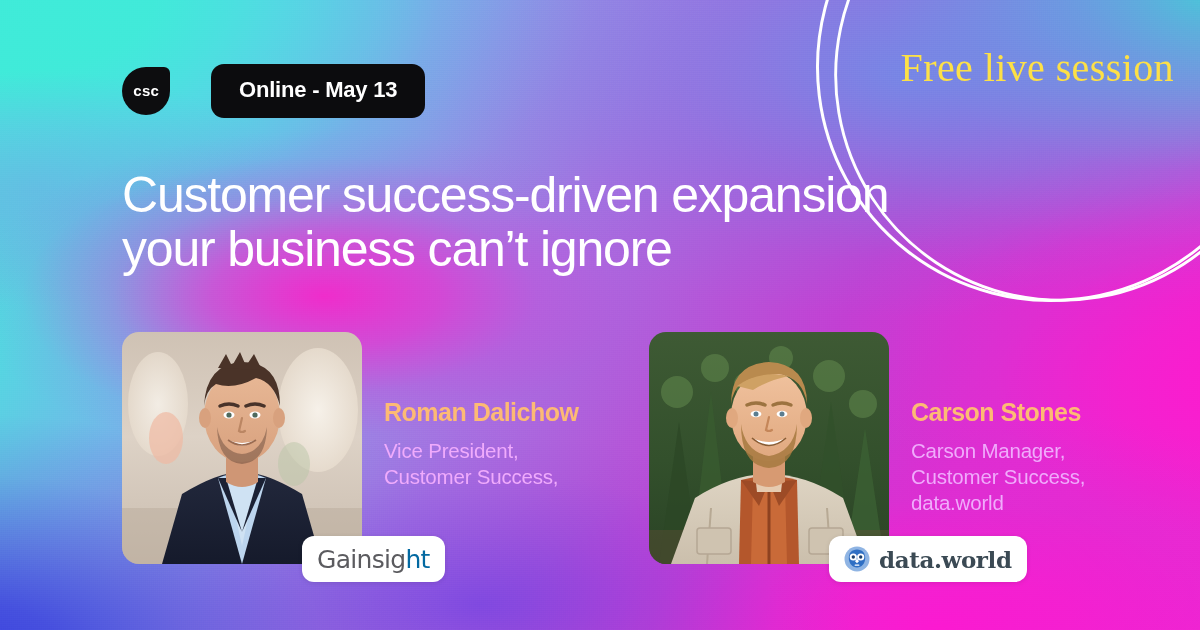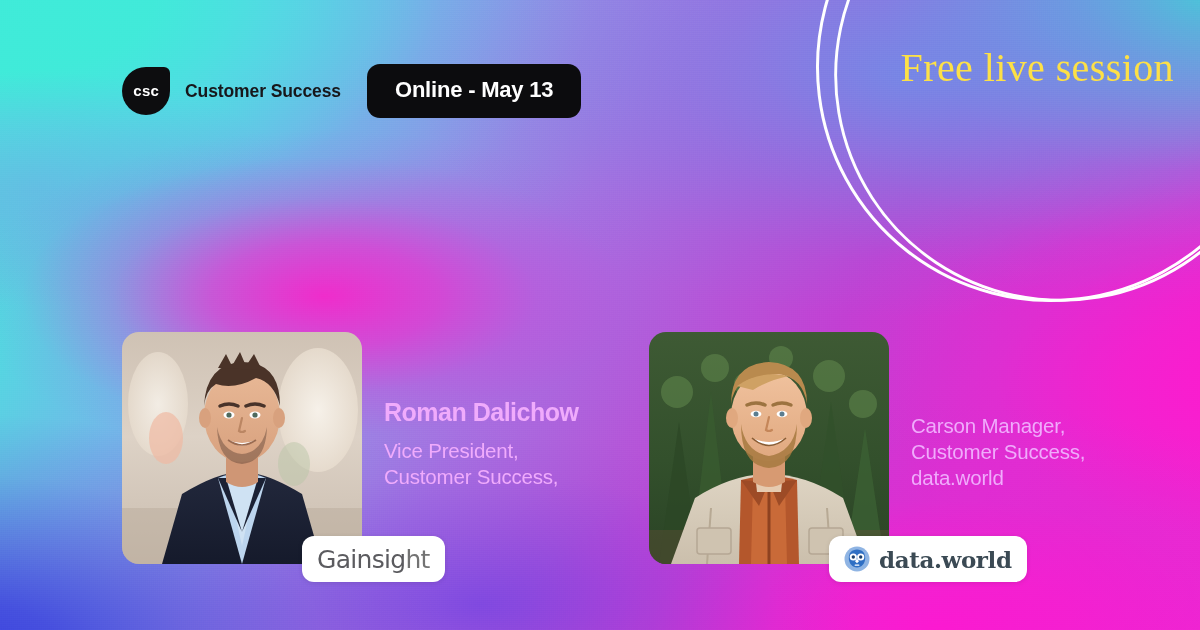--- a/index.html
+++ b/index.html
@@ -128,29 +128,29 @@
     position:absolute;inset:0;border-radius:17px;overflow:hidden;
   }
   .badge{
     position:absolute;left:180px;bottom:-18px;
     background:#fff;border-radius:12px;height:46px;
     display:flex;align-items:center;justify-content:center;
     padding:0 15px;white-space:nowrap;
     box-shadow:0 1px 5px rgba(0,0,0,.10);
   }
   .sp-text{padding-left:22px;padding-top:68px;}
-  .sp-name{color:#f0abfc;font-size:25px;font-weight:bold;letter-spacing:-.5px;line-height:1;}
+  .sp-name{color:#fdba74;font-size:25px;font-weight:bold;letter-spacing:-.5px;line-height:1;}
   .sp-role{color:#f0abfc;font-size:20.5px;line-height:1.28;margin-top:13px;letter-spacing:-.2px;}
   .sp-role div{white-space:nowrap;}
 
   
   .gs{display:flex;align-items:baseline;font-size:0;}
   .gs .dark{color:#5b5b5f;font-size:25px;font-weight:500;letter-spacing:-.7px;
     font-family:"DejaVu Sans", sans-serif;}
-  .gs .cy{color:#737373;font-size:25px;font-weight:500;letter-spacing:-.7px;
+  .gs .cy{color:#0369a1;font-size:25px;font-weight:500;letter-spacing:-.7px;
     font-family:"DejaVu Sans", sans-serif;position:relative;}
 
   
   .dw{display:flex;align-items:center;gap:9px;}
   .dw-name{
     color:#3b4a54;font-size:23px;font-weight:bold;letter-spacing:-.4px;
     font-family:"DejaVu Serif", serif;
   }
 </style>
 </head>
@@ -178,26 +178,29 @@
   </div>
 
   <div class="script">Free live session</div>
 
   <div class="header">
     <div class="brand">
       <div class="brand-mark">
         <span>csc</span>
       </div>
       <div class="brand-name">
-        <div>Customer Success</div>
       </div>
     </div>
     <div class="pill">Online - May 13</div>
   </div>
 
+  <div class="headline">
+    <div>Customer success-driven expansion</div>
+    <div>your business can’t ignore</div>
+  </div>
 
   <div class="speakers">
 
     <div class="speaker">
       <div class="photo-wrap">
         <div class="photo">
           <svg viewBox="0 0 240 232" width="240" height="232" preserveAspectRatio="xMidYMid slice">
             <defs>
               <linearGradient id="r-bg" x1="0" y1="0" x2="0" y2="1">
                 <stop offset="0%" stop-color="#cfc2b4"></stop>
@@ -364,20 +367,21 @@
               <circle cx="9.3" cy="11" r="1.7" fill="#1d3f6e"></circle>
               <circle cx="16.7" cy="11" r="1.7" fill="#1d3f6e"></circle>
               <path d="M13 12.4 15 15.2 13 17.2 11 15.2Z" fill="#fff"></path>
               <path d="M11.2 19.2h3.6" stroke="#fff" stroke-width="1.2" stroke-linecap="round"></path>
             </svg>
             <span class="dw-name">data.world</span>
           </span>
         </div>
       </div>
       <div class="sp-text">
+        <div class="sp-name">Carson Stones</div>
         <div class="sp-role">
           <div>Carson Manager,</div>
           <div>Customer Success,</div>
           <div>data.world</div>
         </div>
       </div>
     </div>
 
   </div>
 </div>

